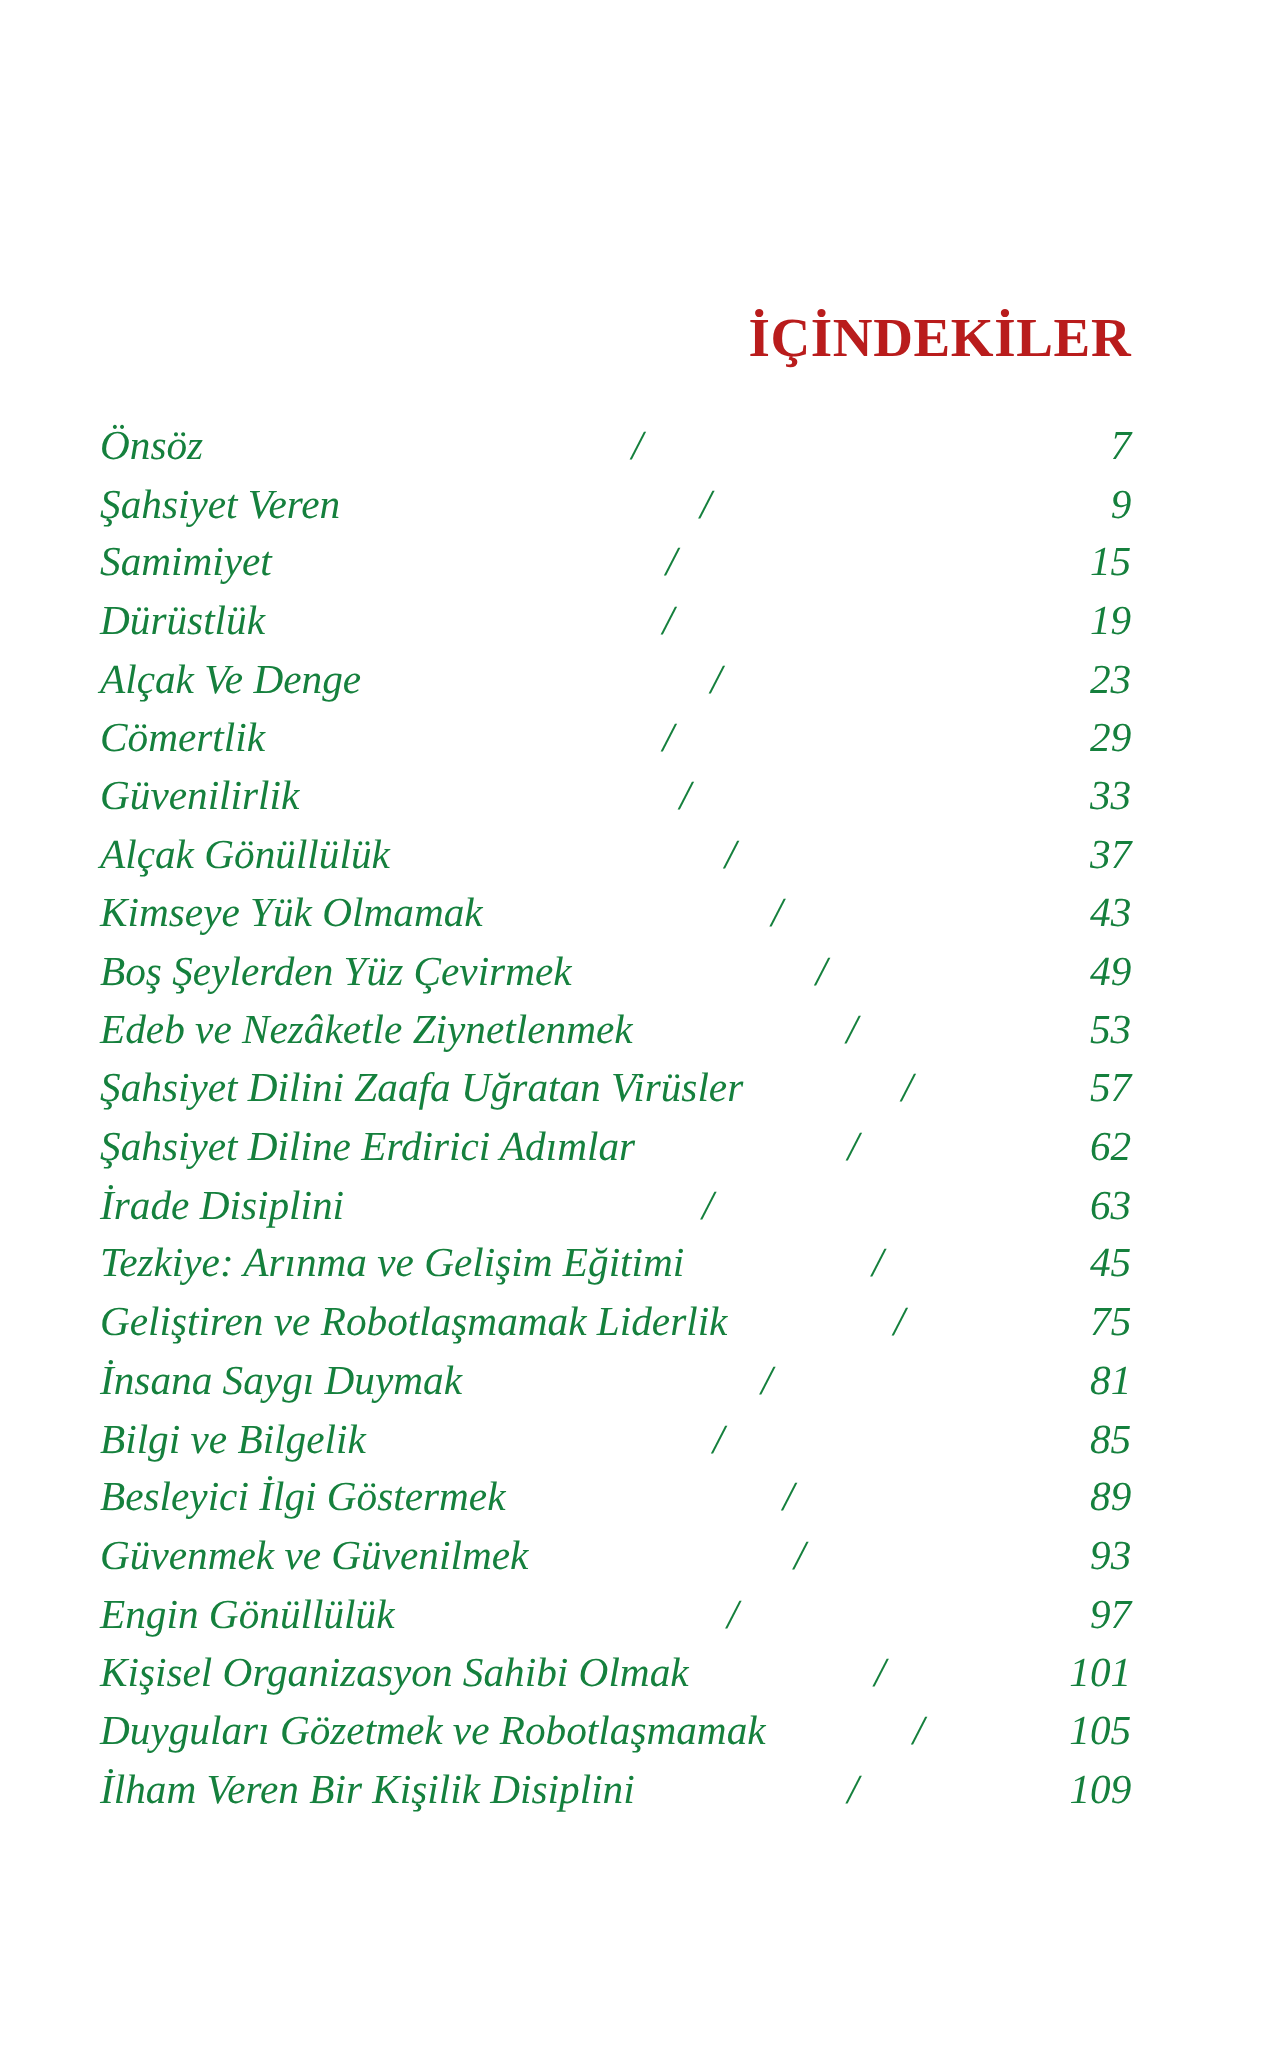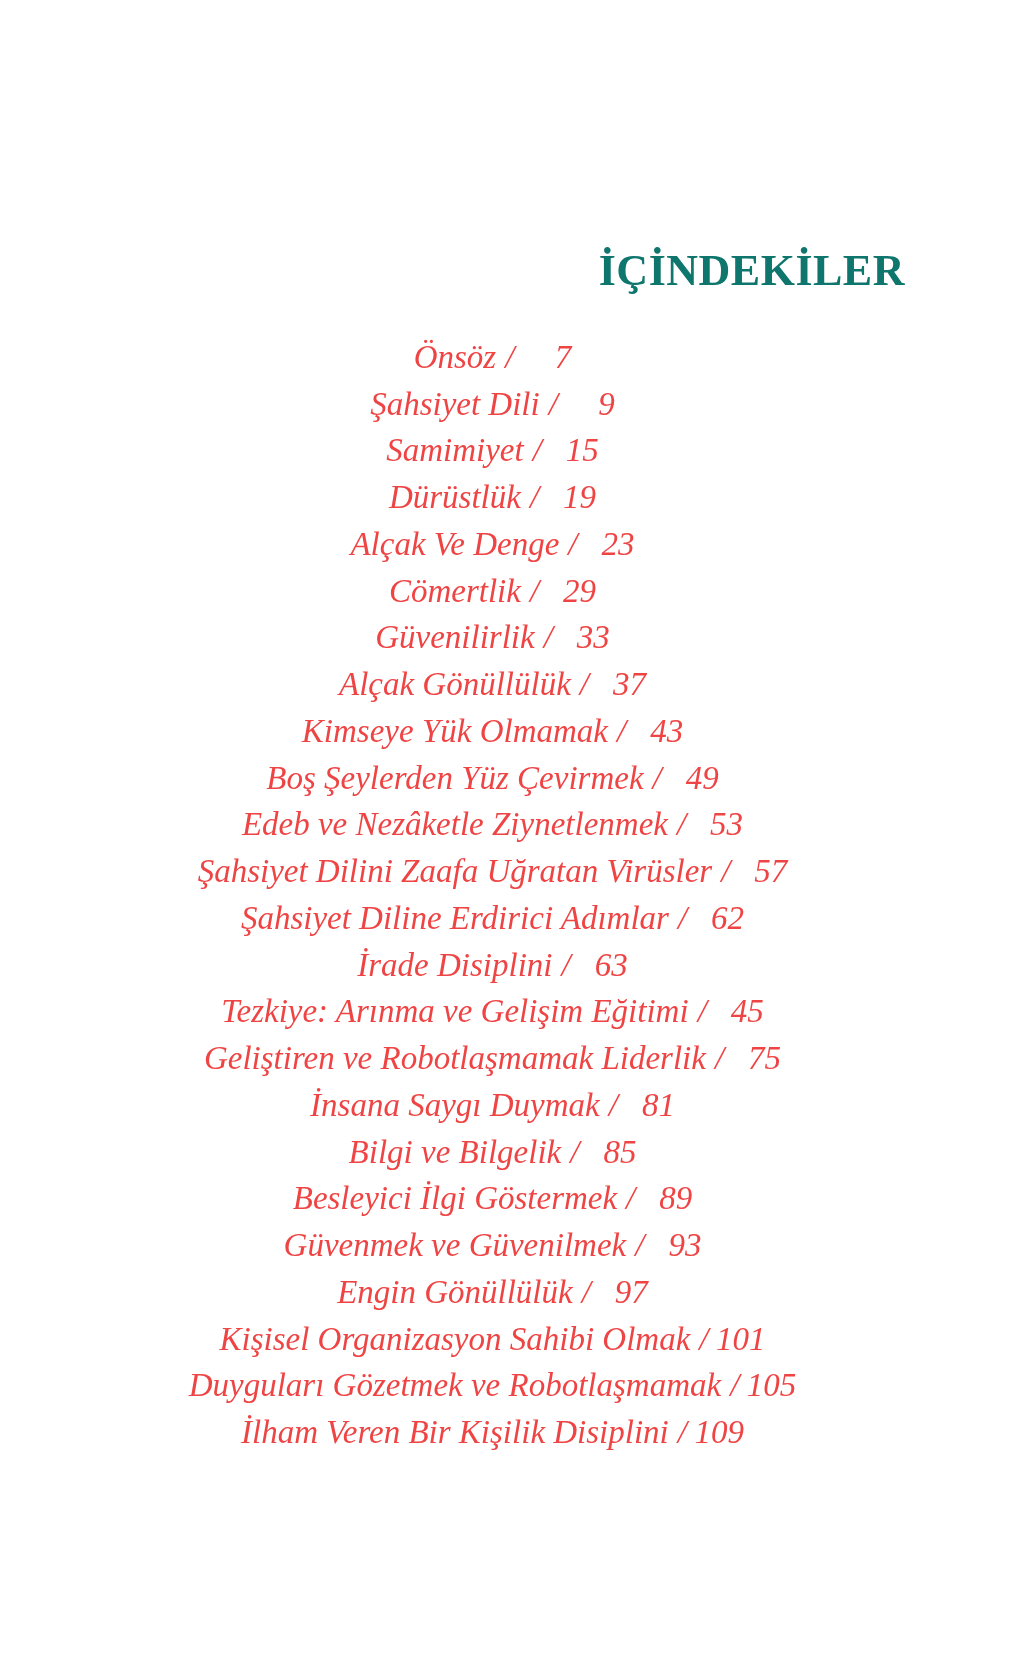--- a/index.html
+++ b/index.html
@@ -17,33 +17,33 @@
     overflow: hidden;
     font-family: "Liberation Serif", "DejaVu Serif", serif;
   }
   .title {
     margin: 0;
     text-align: right;
     font-size: 44px;
     line-height: 1.2;
     font-weight: bold;
     letter-spacing: 0.5px;
-    color: #0f766e;
+    color: #b91c1c;
   }
   .toc {
     margin-top: 41px;
   }
   .toc-row {
     display: flex;
-    justify-content: center;
+    justify-content: space-between;
     align-items: baseline;
     height: 46.75px;
     font-style: italic;
     font-size: 33px;
-    color: #ef4444;
+    color: #15803d;
     white-space: nowrap;
   }
   .toc-label {
     text-align: right;
   }
   .toc-sep {
     margin-left: 9px;
   }
   .toc-num {
     width: 57px;
@@ -57,21 +57,21 @@
   <h1 class="title">İÇİNDEKİLER</h1>
 
   <div class="toc" id="toc">
     <div class="toc-row">
       <span class="toc-label">Önsöz</span>
       <span class="toc-sep">/</span>
       <span class="toc-num">7</span>
     </div>
 
     <div class="toc-row">
-      <span class="toc-label">Şahsiyet Dili</span>
+      <span class="toc-label">Şahsiyet Veren</span>
       <span class="toc-sep">/</span>
       <span class="toc-num">9</span>
     </div>
 
     <div class="toc-row">
       <span class="toc-label">Samimiyet</span>
       <span class="toc-sep">/</span>
       <span class="toc-num">15</span>
     </div>
 

